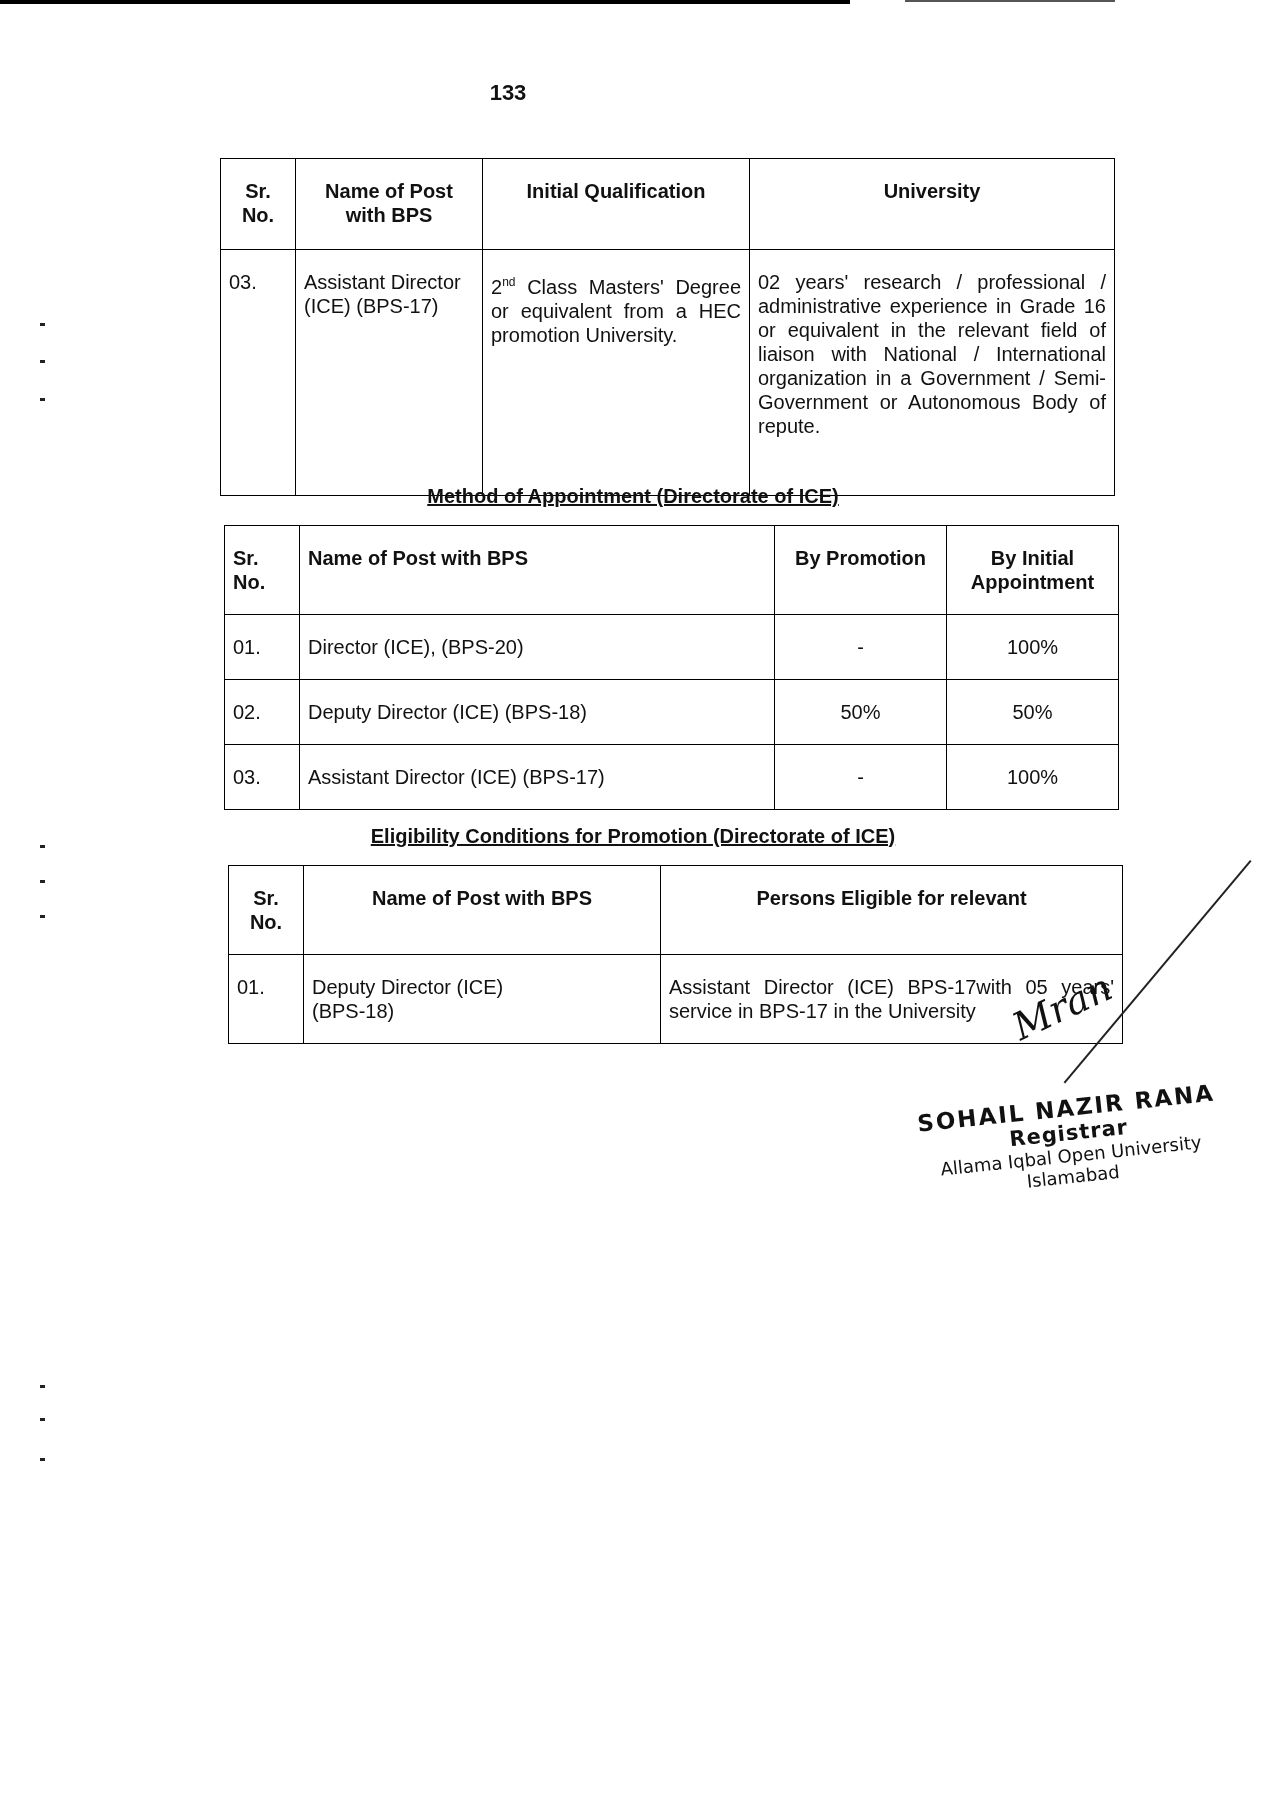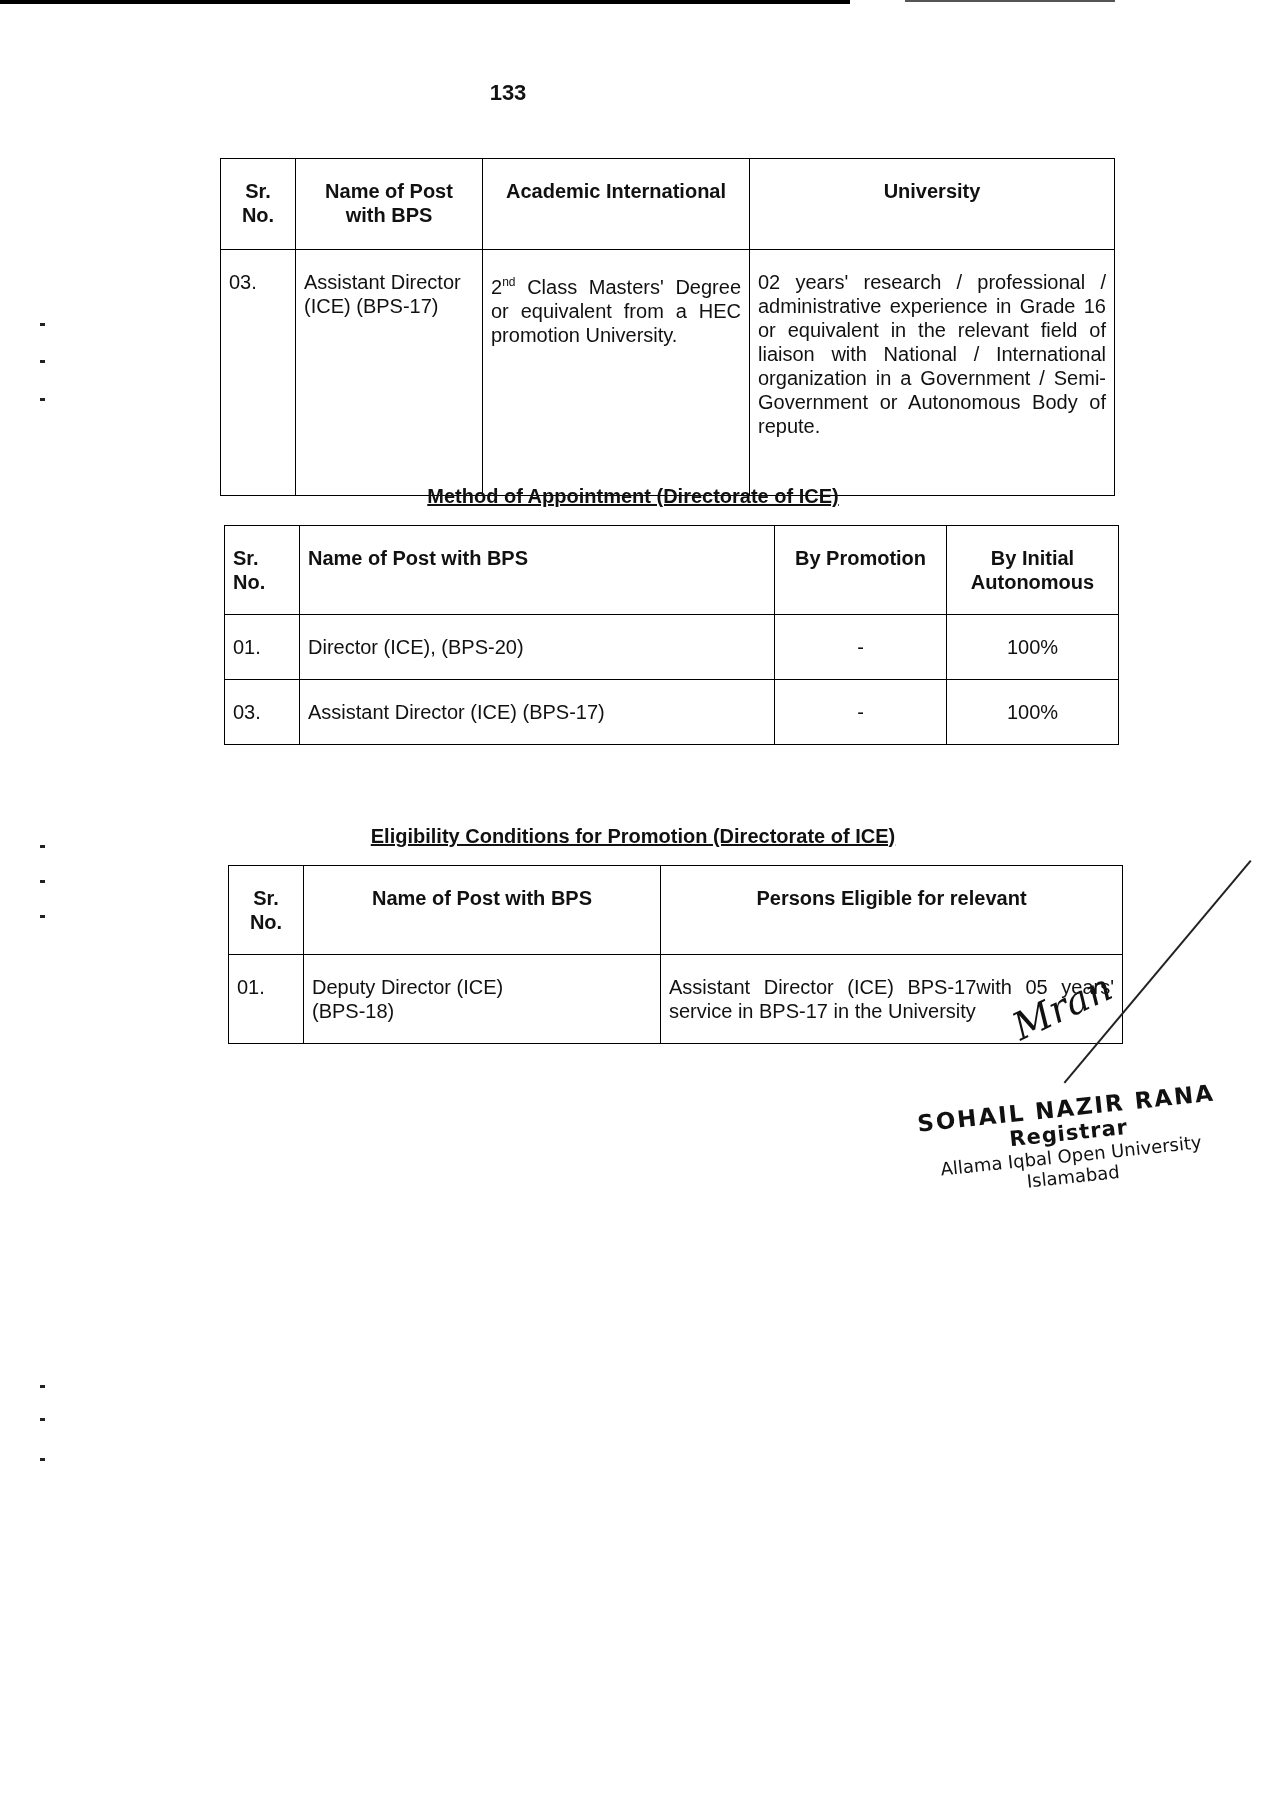--- a/index.html
+++ b/index.html
@@ -38,47 +38,53 @@
 <div class="margin-mark" style="top:915px"></div>
 <div class="margin-mark" style="top:1385px"></div>
 <div class="margin-mark" style="top:1418px"></div>
 <div class="margin-mark" style="top:1458px"></div>
 
 <table style="left:220px; top:158px; width:895px;">
   <tbody>
       <tr>
     <th style="width:58px">Sr. No.</th>
     <th style="width:170px">Name of Post with BPS</th>
-    <th style="width:250px">Academic International</th>
+    <th style="width:250px">Initial Qualification</th>
     <th style="height:50px">University</th>
   </tr>
   <tr>
     <td style="height:205px">03.</td>
     <td class="left">Assistant Director (ICE) (BPS-17)</td>
     <td class="just"><span>2</span><sup style="font-size:12px">nd</sup><span> Class Masters' Degree or equivalent from a HEC promotion University.</span></td>
     <td class="just">02 years' research / professional / administrative experience in Grade 16 or equivalent in the relevant field of liaison with National / International organization in a Government / Semi-Government or Autonomous Body of repute.</td>
   </tr>
 </tbody>
   </table>
 
 <div class="section-title" style="top:485px; left:0;">Method of Appointment (Directorate of ICE)</div>
 
 <table style="left:224px; top:525px; width:895px;">
   <tbody>
       <tr>
     <th class="left" style="width:58px">Sr. No.</th>
     <th class="left">Name of Post with BPS</th>
     <th style="width:155px">By Promotion</th>
-    <th style="width:155px">By Initial Autonomous</th>
+    <th style="width:155px">By Initial Appointment</th>
   </tr>
   <tr style="height:40px">
     <td>01.</td>
     <td>Director (ICE), (BPS-20)</td>
     <td class="center">-</td>
     <td class="center">100%</td>
+  </tr>
+  <tr style="height:40px">
+    <td>02.</td>
+    <td>Deputy Director (ICE) (BPS-18)</td>
+    <td class="center">50%</td>
+    <td class="center">50%</td>
   </tr>
   <tr style="height:40px">
     <td>03.</td>
     <td>Assistant Director (ICE) (BPS-17)</td>
     <td class="center">-</td>
     <td class="center">100%</td>
   </tr>
 </tbody>
   </table>
 

